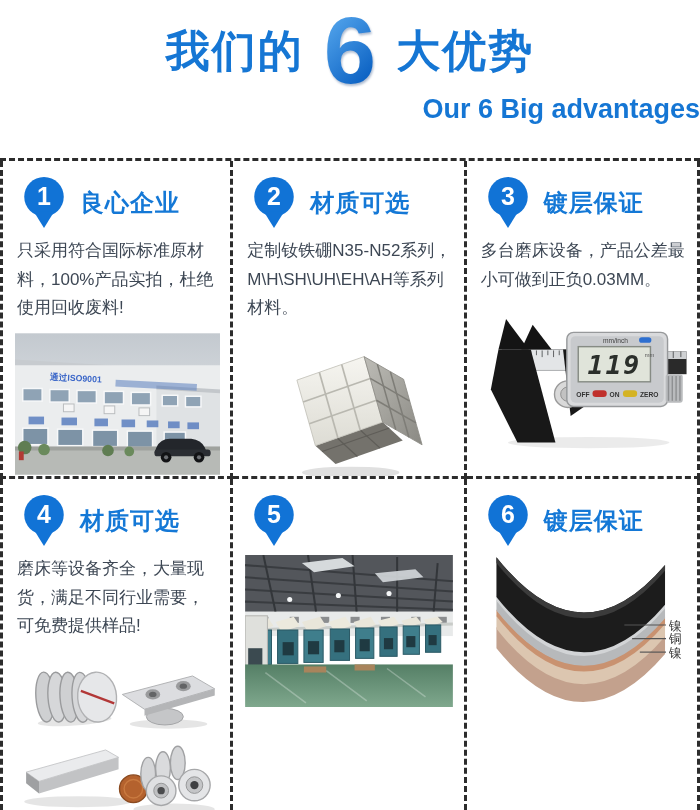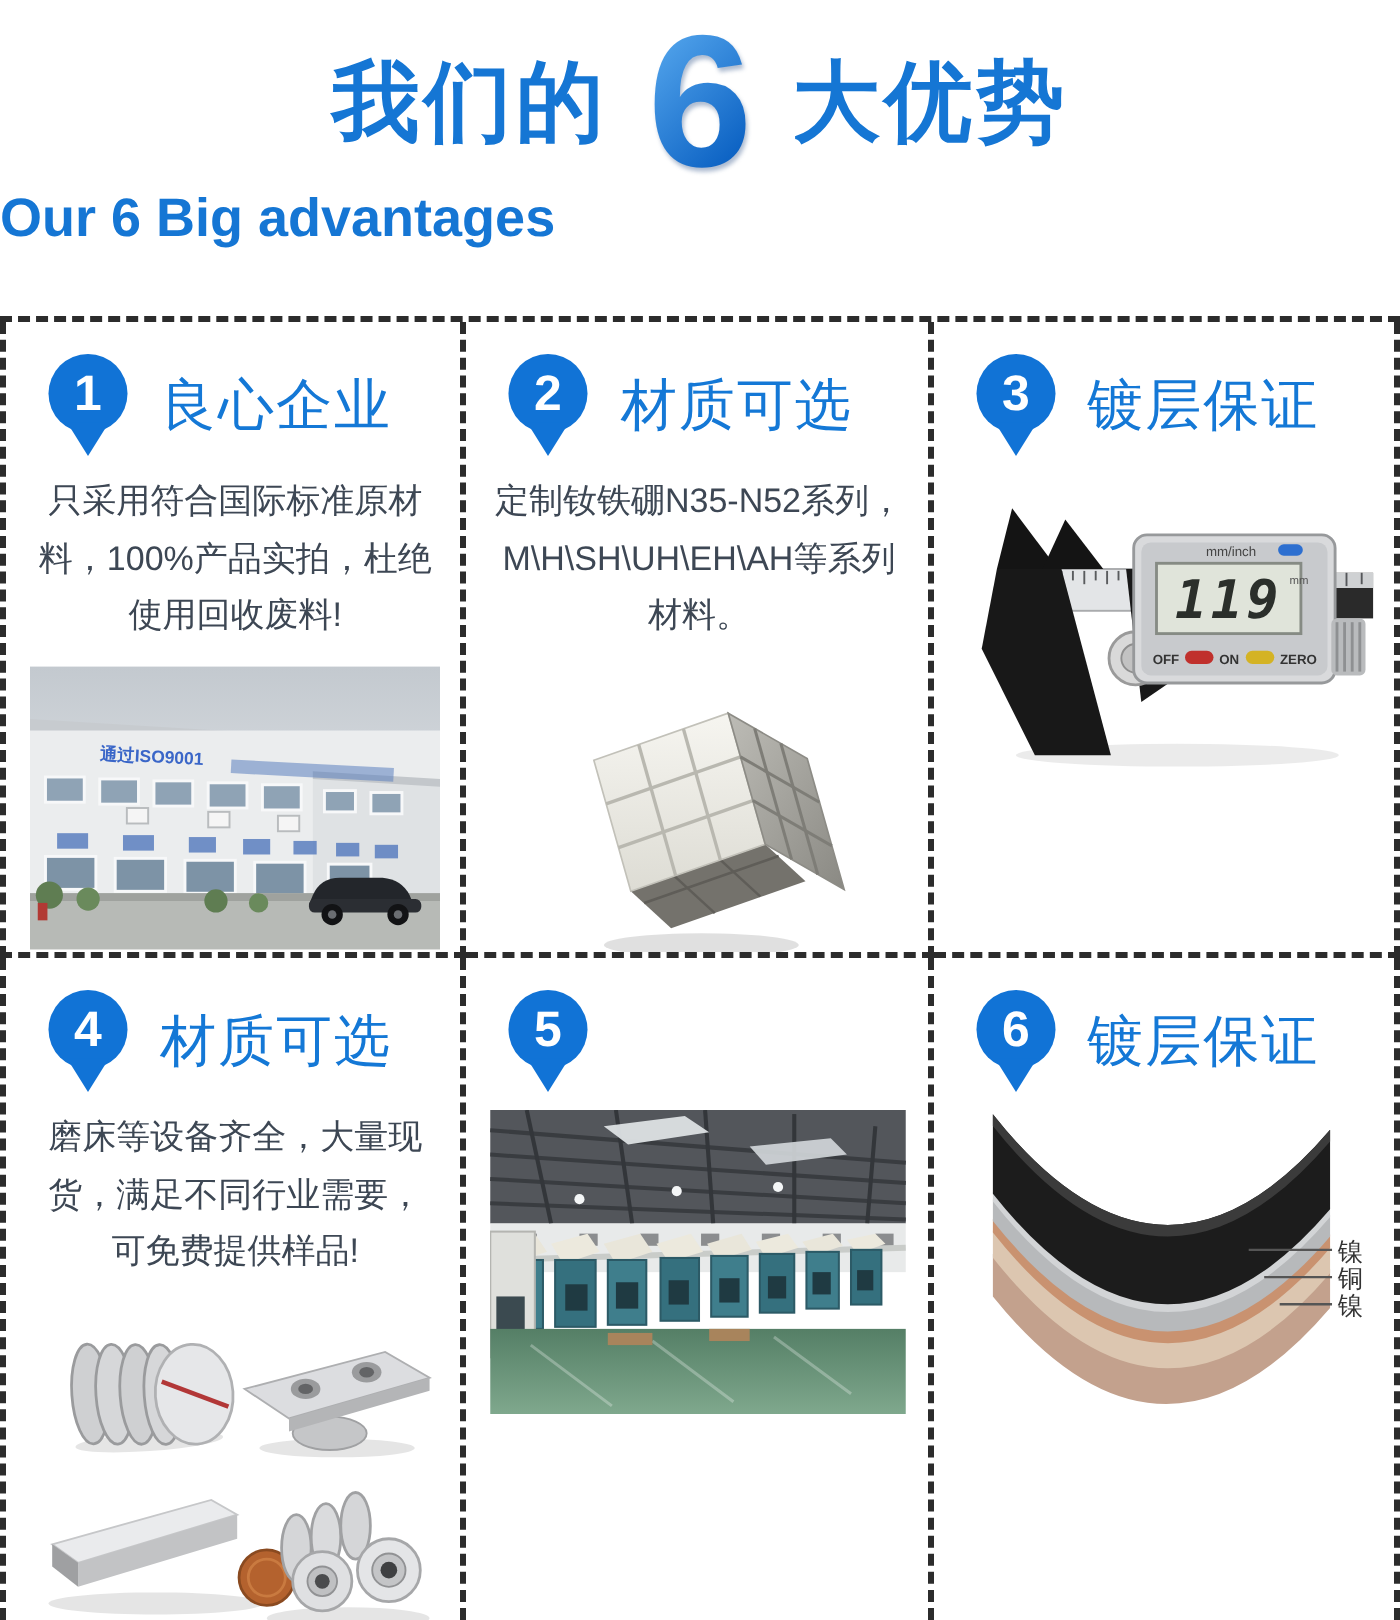--- a/index.html
+++ b/index.html
@@ -11,35 +11,35 @@
   
   .header{height:158px;}
   .hdr-row{display:flex;justify-content:center;align-items:center;gap:16px;padding-top:8px;text-align:center;}
   .hdr-cn{font-size:44px;font-weight:bold;color:#1576d4;letter-spacing:2px;}
   .hdr-six{
     font-size:94px;font-weight:bold;line-height:.92;padding:0 4px;
     background:linear-gradient(135deg,#5cadf1 5%,#0d63c4 80%);
     -webkit-background-clip:text;background-clip:text;color:transparent;
     filter:drop-shadow(1px 2px 1px rgba(20,60,120,.35));
   }
-  .hdr-sub{text-align:left;font-size:27px;font-weight:bold;color:#1576d4;margin-top:0px;}
+  .hdr-sub{text-align:right;font-size:27px;font-weight:bold;color:#1576d4;margin-top:0px;}
   
   .grid{
     display:grid;grid-template-columns:1fr 1fr 1fr;grid-template-rows:318px 340px;
     border-top:3px dashed #2c2c2c;
   }
   .cell{
     border-right:3px dashed #2c2c2c;border-bottom:3px dashed #2c2c2c;
     padding:12px 10px 0 12px;overflow:hidden;box-sizing:border-box;background:#fff;
   }
   .cell:nth-child(3n+1){border-left:3px dashed #2c2c2c;}
   .cell-head{display:flex;align-items:center;gap:15px;margin:4px 0 8px 8px;}
   .pin{flex:0 0 auto;}
-  .cell-title{margin:0;font-size:28px;font-weight:normal;color:#1478d6;letter-spacing:1px;}
-  .cell-desc{margin:2px 2px 8px 2px;font-size:17px;line-height:1.68;color:#3d4754;text-align:center;}
+  .cell-title{margin:0;font-size:24px;font-weight:bold;color:#1478d6;letter-spacing:1px;}
+  .cell-desc{margin:2px 2px 8px 2px;font-size:17px;line-height:1.68;color:#3d4754;}
   .cell-img{display:flex;justify-content:center;align-items:flex-start;}
 </style>
 </head>
 <body>
 
 <div class="header">
   <div class="hdr-row">
     <span class="hdr-cn">我们的</span>
     <span class="hdr-six">6</span>
     <span class="hdr-cn">大优势</span>
@@ -179,20 +179,21 @@
 
   <section class="cell">
     <div class="cell-head">
       <svg class="pin" width="42" height="52" viewBox="0 0 40 50">
         <circle cx="20" cy="19" r="19" fill="#1173d6"></circle>
         <polygon points="10,33 30,33 20,49" fill="#1173d6"></polygon>
         <text x="20" y="27" text-anchor="middle" font-size="24" font-weight="bold" fill="#ffffff">3</text>
       </svg>
       <h2 class="cell-title">镀层保证</h2>
     </div>
+    <p class="cell-desc">多台磨床设备，产品公差最小可做到正负0.03MM。</p>
     <div class="cell-img">
       <svg width="208" height="152" viewBox="0 0 218 160">
         <ellipse cx="115" cy="148" rx="85" ry="6" fill="#000" opacity=".08"></ellipse>
 
         <rect x="24" y="50" width="70" height="22" fill="#e3e5e7" stroke="#a9abad" stroke-width="1"></rect>
         <g stroke="#5a5c5e" stroke-width="1">
           <line x1="30" y1="51" x2="30" y2="58"></line>
             <line x1="36" y1="51" x2="36" y2="56"></line>
           <line x1="42" y1="51" x2="42" y2="58"></line>
             <line x1="48" y1="51" x2="48" y2="56"></line>

